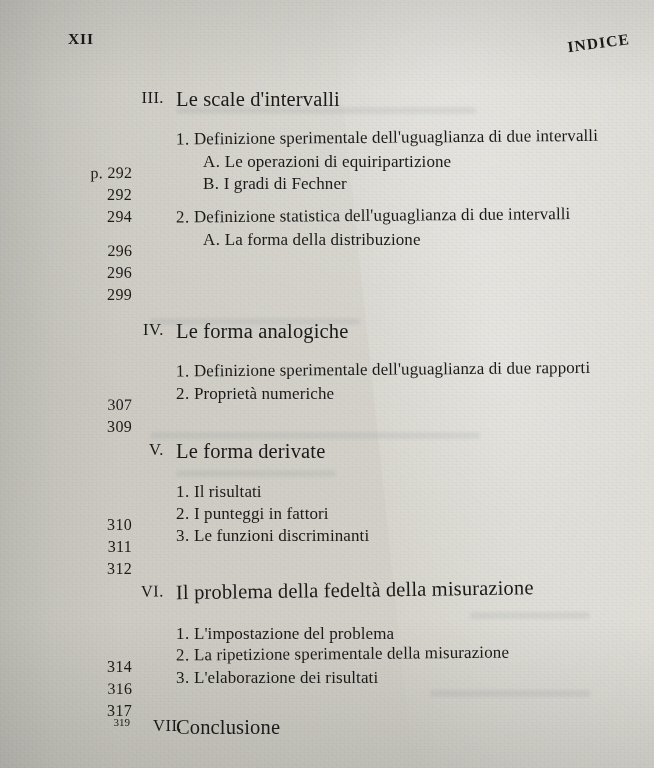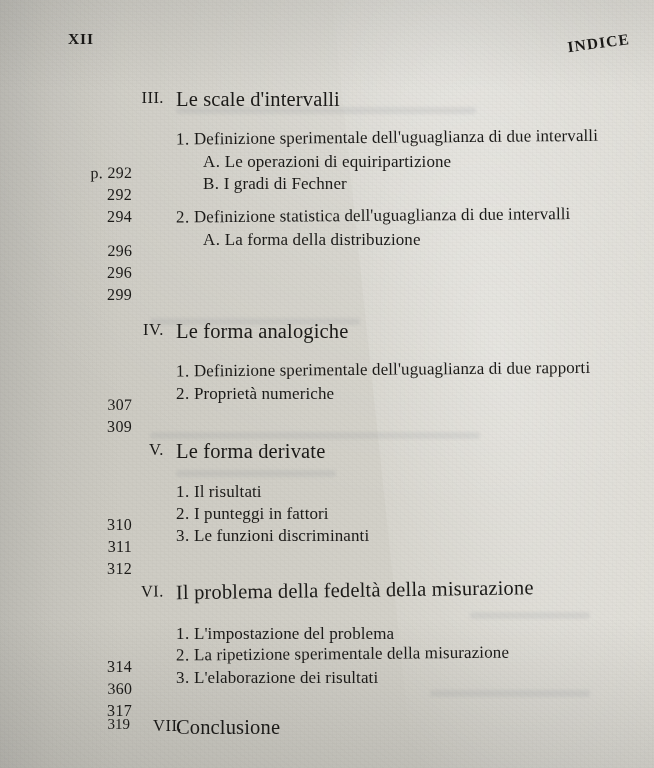--- a/index.html
+++ b/index.html
@@ -117,21 +117,21 @@
     text-align: right;
     font-size: 16.5px;
     font-variant: small-caps;
     letter-spacing: 0.5px;
   }
   .chapter .ch-page {
     position: absolute;
     left: 62px;
     width: 68px;
     text-align: right;
-    font-size: 15px;
+    font-size: 11px;
   }
   .chapter .ch-title {
     position: absolute;
     left: 176px;
     white-space: nowrap;
     letter-spacing: 0.15px;
   }
   .chapter.with-page .ch-num { left: 122px; width: 60px; text-align: right; }
 
   .entry {
@@ -276,21 +276,21 @@
         <span class="ch-num">VI.</span>
         <span class="ch-title">Il problema della fedeltà della misurazione</span>
       </div>
       <div class="gap-sm"></div>
 
       <div class="entry lvl1">
         <span class="pg">314</span>
         <span class="label"><span class="mk">1.</span>&nbsp;<span>L'impostazione del problema</span></span>
       </div>
       <div class="entry lvl1 warp-1">
-        <span class="pg">360</span>
+        <span class="pg">316</span>
         <span class="label"><span class="mk">2.</span>&nbsp;<span>La ripetizione sperimentale della misurazione</span></span>
       </div>
       <div class="entry lvl1">
         <span class="pg">317</span>
         <span class="label"><span class="mk">3.</span>&nbsp;<span>L'elaborazione dei risultati</span></span>
       </div>
 
       <div class="gap-md"></div>
 
       <div class="chapter with-page">

